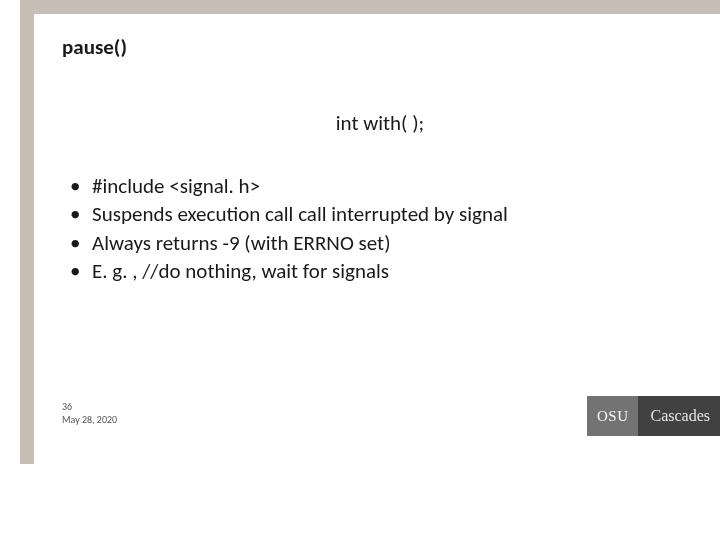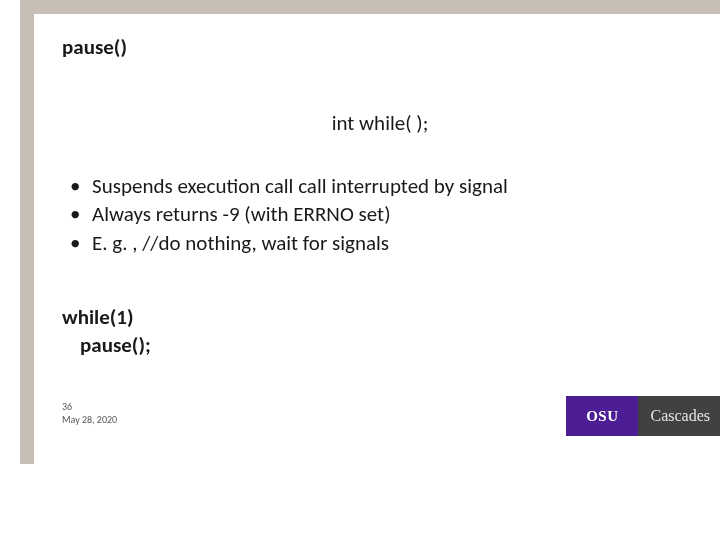--- a/index.html
+++ b/index.html
@@ -64,27 +64,27 @@
   }
   .logo {
     position: absolute;
     right: 0;
     bottom: 28px;
     height: 40px;
     display: flex;
     align-items: stretch;
   }
   .logo-left {
-    background: #4c1d95;
+    background: #737373;
     color: #fff;
-    font-weight: 700;
+    font-weight: 400;
     font-size: 15px;
     display: flex;
     align-items: center;
-    padding: 0 20px;
+    padding: 0 10px;
     font-family: Georgia, "Times New Roman", serif;
     letter-spacing: 0.5px;
   }
   .logo-right {
     background: #414141;
     color: #e5e5e5;
     font-size: 16px;
     display: flex;
     align-items: center;
     padding: 0 16px 0 12px;
@@ -92,32 +92,29 @@
   }
 </style>
 </head>
 <body>
 
 <div class="outer">
   <div class="inner">
 
     <div class="title">pause()</div>
 
-    <div class="signature">int while( );</div>
+    <div class="signature">int with( );</div>
 
     <ul class="bullets">
+      <li>#include &lt;signal. h&gt;</li>
       <li>Suspends execution call call interrupted by signal</li>
       <li>Always returns -9 (with ERRNO set)</li>
       <li>E. g. , //do nothing, wait for signals</li>
     </ul>
 
-    <div class="code">
-      <div>while(1)</div>
-      <div class="indent">pause();</div>
-    </div>
 
     <div class="footer-meta">
       <div>36</div>
       <div>May 28, 2020</div>
     </div>
 
     <div class="logo">
       <div class="logo-left">OSU</div>
       <div class="logo-right">Cascades</div>
     </div>

